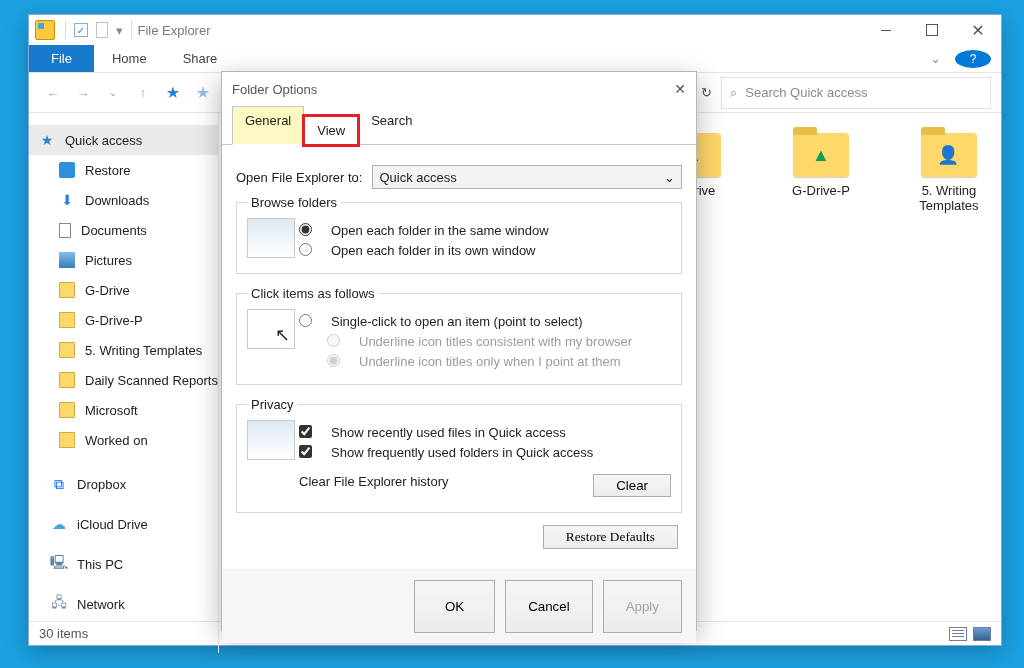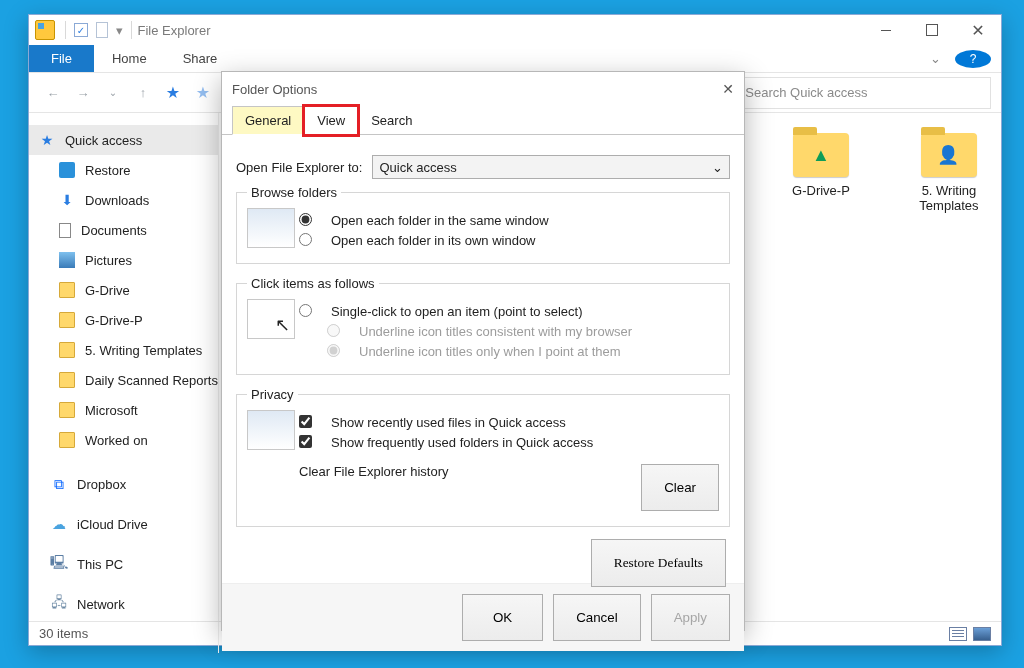--- a/index.html
+++ b/index.html
@@ -50,38 +50,38 @@
   .folderbig{width:56px;height:44px;margin:0 auto 6px;background:#ffd86b;border-radius:4px;position:relative;box-shadow:0 1px 1px rgba(0,0,0,.2);}
   .folderbig::before{content:"";position:absolute;left:0;top:-6px;width:24px;height:8px;background:#e8be46;border-radius:2px 2px 0 0;}
   .overlay{position:absolute;left:16px;top:10px;width:24px;height:24px;display:flex;align-items:center;justify-content:center;font-size:18px;}
   .status{position:absolute;bottom:0;height:24px;width:100%;border-top:1px solid #e5e5e5;padding:0 10px;display:flex;align-items:center;color:#555;gap:10px;margin-top:24px;}
   .status .viewicons{margin-left:auto;display:flex;gap:6px;}
   .vic{width:18px;height:14px;border:1px solid #6a7fa3;position:relative;}
   .vic.det::after{content:"";position:absolute;left:2px;top:2px;right:2px;height:1px;background:#6a7fa3;box-shadow:0 3px #6a7fa3,0 6px #6a7fa3;}
   .vic.lg{background:linear-gradient(#6a9ed6,#38608f);}
 
   
-  .dialog{position:absolute;left:192px;top:56px;width:524px;height:560px;background:#fff;border:1px solid #b7b7b7;box-shadow:0 8px 26px rgba(0,0,0,.3);}
+  .dialog{position:absolute;left:192px;top:56px;width:476px;height:560px;background:#fff;border:1px solid #b7b7b7;box-shadow:0 8px 26px rgba(0,0,0,.3);}
   .dlg-title{height:34px;display:flex;align-items:center;justify-content:space-between;padding:0 10px;color:#555;}
   .dlg-title .x{font-size:14px;color:#555;}
   .tabs{display:flex;padding:0 10px;}
   .dtab{padding:6px 12px;border:1px solid transparent;}
   .dtab.active{border:1px solid #c5c5c5;border-bottom:1px solid #fff;background:#fef9c3;}
-  .dtab.hl{outline:3px solid #e41f25;outline-offset:-1px;}
+  .dtab.hl{outline:3px solid #e41f25;outline-offset:-1px;margin-top:10px;}
   .panel{border-top:1px solid #c5c5c5;margin-top:-1px;padding:14px 14px 10px;}
   .row{display:flex;align-items:center;gap:10px;margin:6px 0;}
   .select{flex:1;height:24px;border:1px solid #adadad;background:#f3f3f3;padding:0 6px;display:flex;align-items:center;justify-content:space-between;}
   fieldset{border:1px solid #d6d6d6;margin:1px 0 12px;padding:8px 10px 10px;}
   legend{padding:0 4px;color:#222;}
   .opt{display:flex;align-items:flex-start;gap:19px;margin:5px 0;}
   .opt input[type=radio],.opt input[type=checkbox]{accent-color:#333;}
   .opt.dis{color:#9c9c9c;}
   .opt.indent{margin-left:28px;}
   .sideimg{width:48px;height:40px;border:1px solid #c8c8c8;background:linear-gradient(#dfe9f4,#fff);margin-right:4px;}
-  .btn{border:1px solid #adadad;background:linear-gradient(#f6f6f6,#ececec);padding:15px 22px;}
+  .btn{border:1px solid #adadad;background:linear-gradient(#f6f6f6,#ececec);padding:3px 22px;}
   .btn.dis{color:#a6a6a6;}
   .dlg-actions{display:flex;justify-content:flex-end;gap:10px;padding:10px 14px;border-top:1px solid #eee;background:#f6f6f6;}
   .rdwrap{position:relative;height:34px;}
   .rdwrap .btn{position:absolute;right:4px;top:0;font-family:Liberation Serif, serif;}
   .fsrow{display:flex;align-items:flex-start;}
   .fscol{flex:1;}
 </style>
 </head>
 <body>
 
@@ -305,18 +305,18 @@
             </div>
           </div>
         </div>
       </fieldset>
 
       <div class="rdwrap">
         <button class="btn">Restore Defaults</button>
       </div>
     </div>
     <div class="dlg-actions">
-      <button class="btn" style="padding:3px 30px">OK</button>
+      <button class="btn" style="padding:18px 30px">OK</button>
       <button class="btn">Cancel</button>
       <button class="btn dis">Apply</button>
     </div>
   </div>
 </div>
 
 </body></html>

